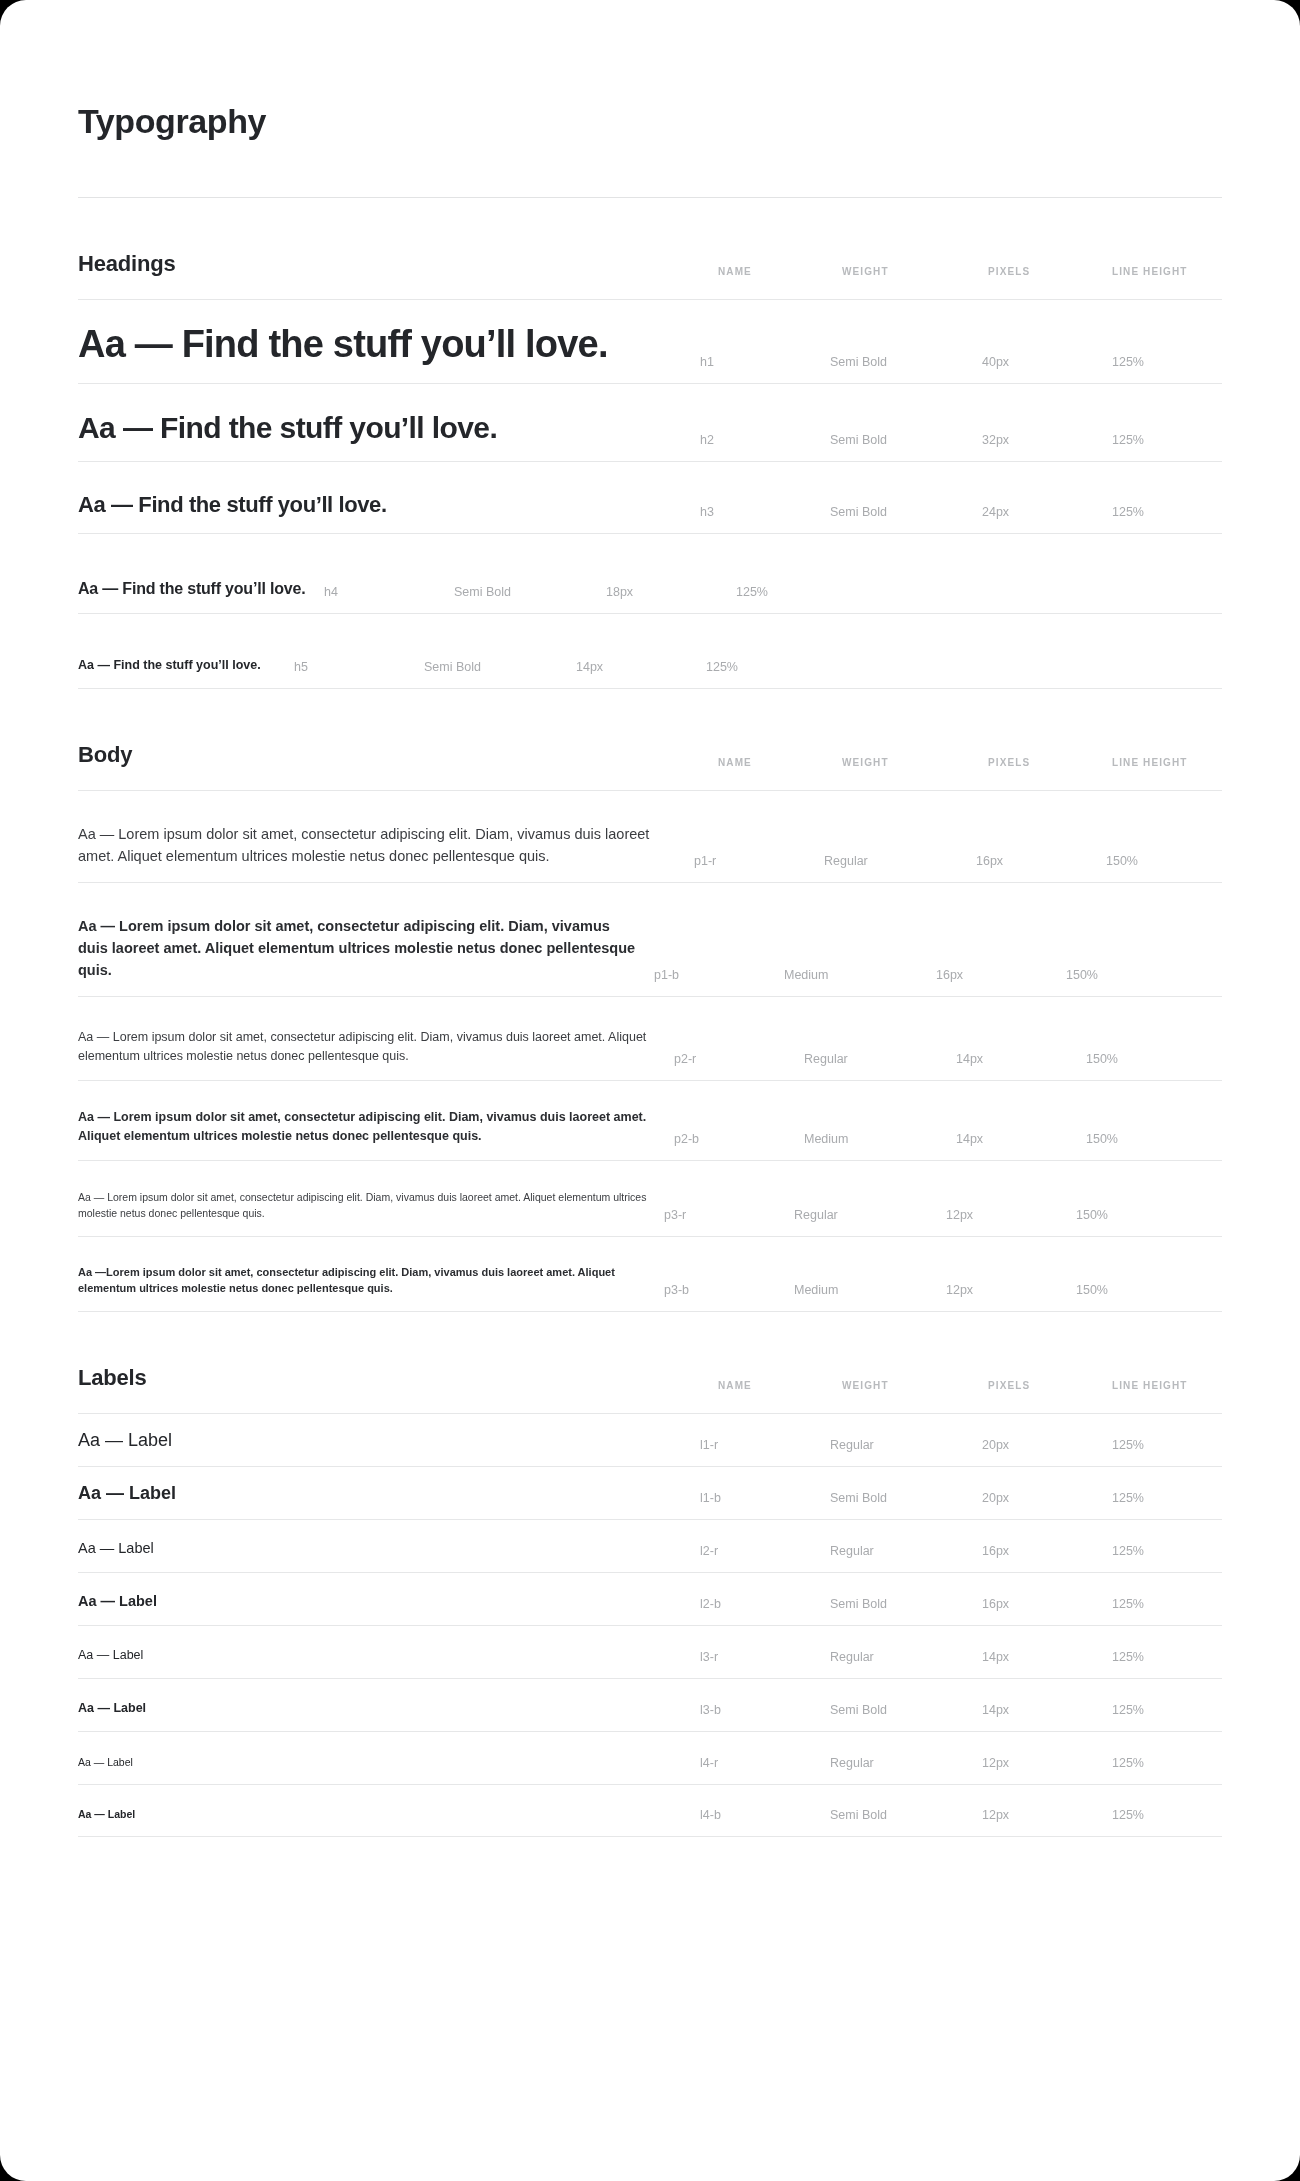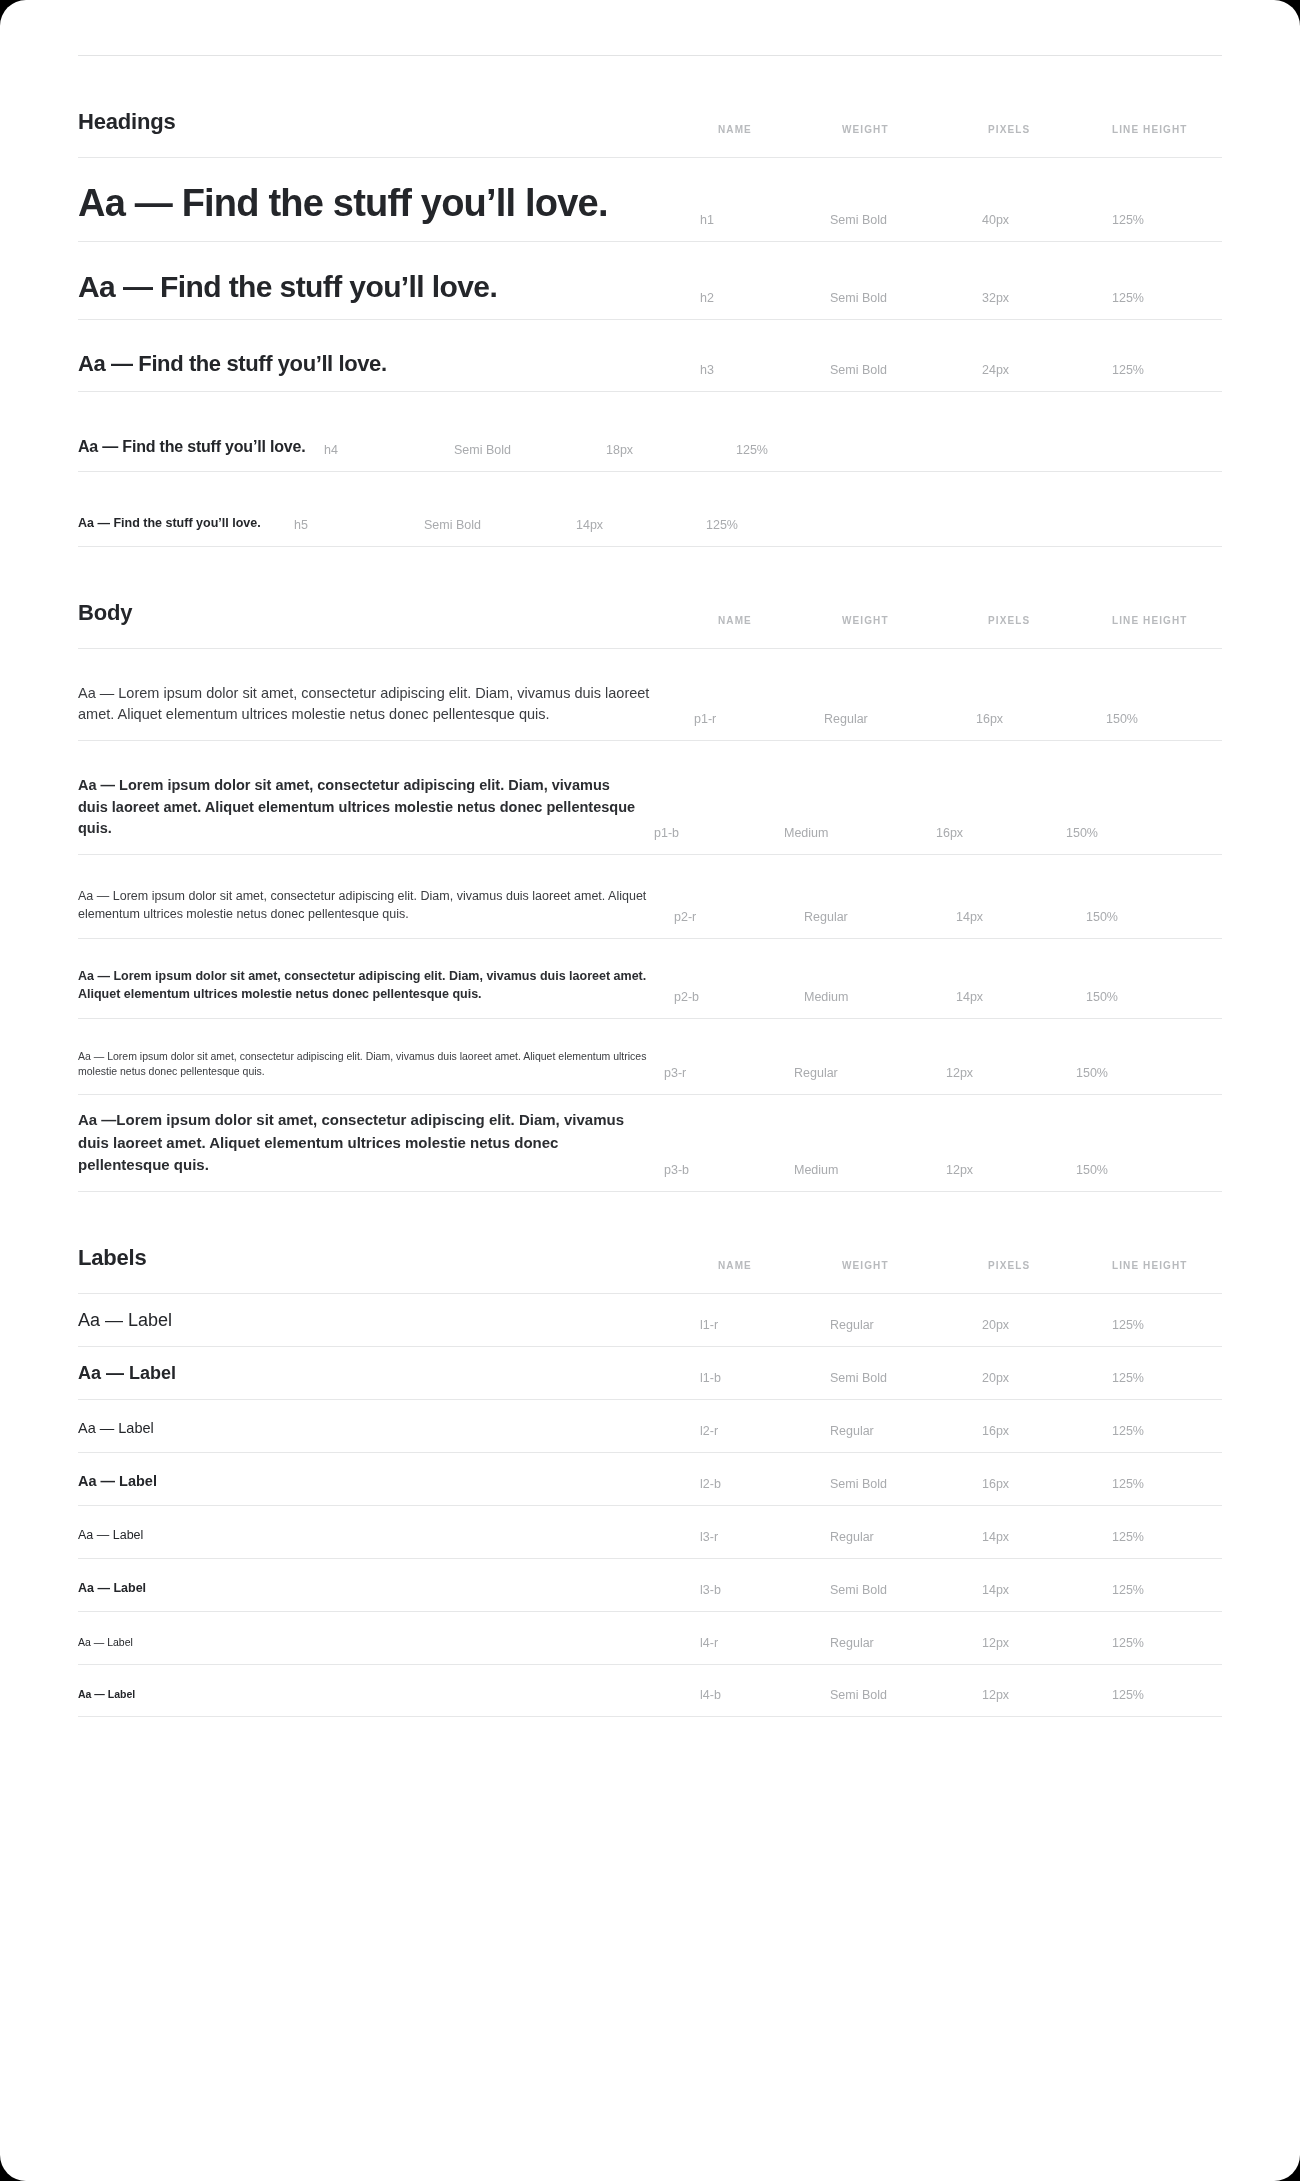--- a/index.html
+++ b/index.html
@@ -122,21 +122,21 @@
   .row-h3 { min-height: 72px; }
   .row-h4 { min-height: 80px; }
   .row-h5 { min-height: 76px; }
 
   
   .s-p1r { font-size: 14.5px; font-weight: 400; line-height: 1.5; max-width: 600px; color: #3b3d41; }
   .s-p1b { font-size: 14.5px; font-weight: 600; line-height: 1.5; max-width: 560px; color: #2b2d31; }
   .s-p2r { font-size: 12.5px; font-weight: 400; line-height: 1.5; max-width: 580px; color: #3b3d41; }
   .s-p2b { font-size: 12.5px; font-weight: 600; line-height: 1.5; max-width: 580px; color: #2b2d31; }
   .s-p3r { font-size: 10.5px; font-weight: 400; line-height: 1.5; max-width: 570px; color: #3b3d41; }
-  .s-p3b { font-size: 15px; font-weight: 600; line-height: 1.5; max-width: 570px; color: #2b2d31; }
+  .s-p3b { font-size: 11px; font-weight: 600; line-height: 1.5; max-width: 570px; color: #2b2d31; }
 
   .row-p1r { min-height: 92px; }
   .row-p1b { min-height: 114px; }
   .row-p2r { min-height: 84px; }
   .row-p2b { min-height: 80px; }
   .row-p3r { min-height: 76px; }
   .row-p3b { min-height: 76px; }
 
   
   .s-l1r { font-size: 18px; font-weight: 400; line-height: 1.25; }
@@ -151,20 +151,21 @@
   .row-lab { min-height: 53px; }
 
   .section-gap { height: 30px; }
 </style>
 </head>
 <body>
 
 <div class="page">
   <div class="inner">
 
+    <h1 class="page-title">Typography</h1>
     <div class="title-rule"></div>
 
     <section class="section">
       <div class="section-head">
         <div class="section-title">Headings</div>
         <div class="col-heads">
           <div class="col-head c-name">NAME</div>
           <div class="col-head c-weight">WEIGHT</div>
           <div class="col-head c-pixels">PIXELS</div>
           <div class="col-head c-lh">LINE HEIGHT</div>

